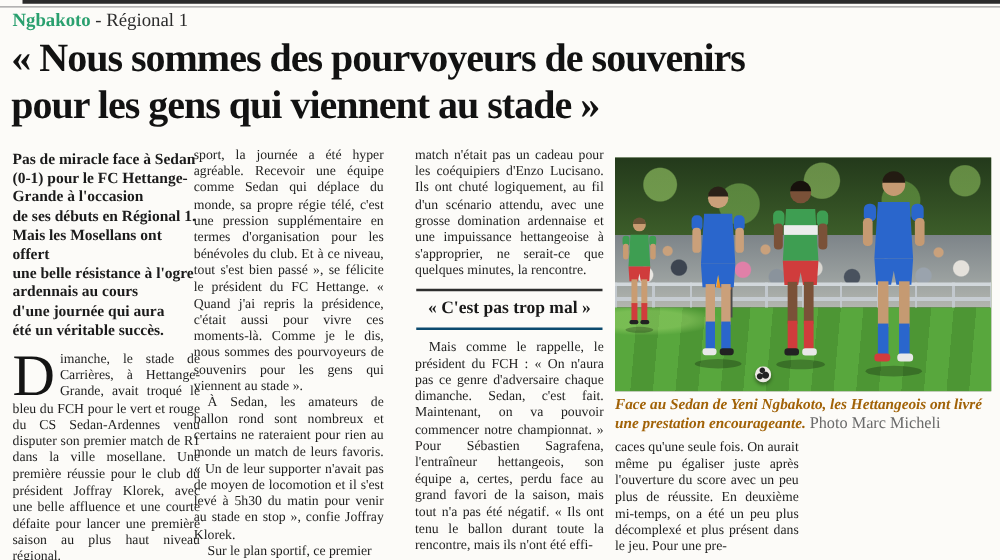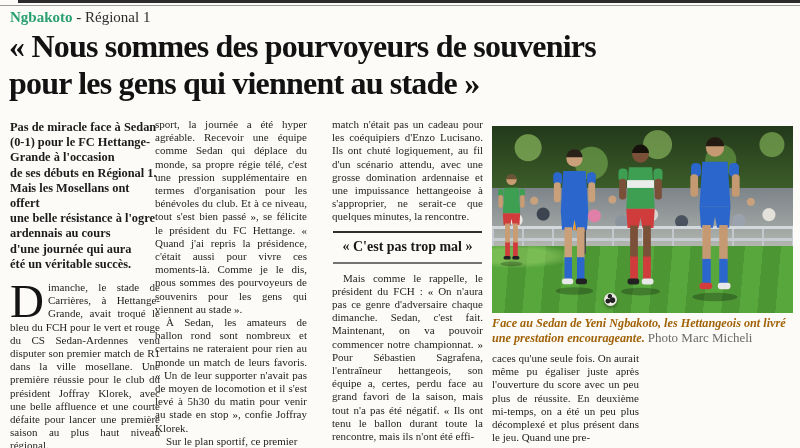--- a/index.html
+++ b/index.html
@@ -29,21 +29,21 @@
     font-size:12.4px;line-height:15.2px;font-weight:bold;color:#1b1b1b;
     white-space:pre-line;margin:2px 0 9px 0;
   }
   .body-text p{font-size:11px;line-height:13.2px;text-align:justify;margin:0;}
   .body-text p.indent{text-indent:11px;}
   .dropcap{
     float:left;font-size:47px;line-height:38px;padding:1px 4px 0 0;color:#141414;
   }
   .pullquote{
     margin:7px 1px 8px 1px;padding:6px 0 7px 0;
-    border-top:2px solid #2e2e2e;border-bottom:2px solid #737373;
+    border-top:2px solid #2e2e2e;border-bottom:2px solid #0c4a6e;
     text-align:center;font-weight:bold;font-size:14px;color:#181818;
   }
   .byline{font-weight:bold;font-size:11px;margin-top:3px;}
   
   .photo{
     position:absolute;left:492px;top:126px;width:301px;height:187px;
     overflow:hidden;background:#31511f;
   }
   .trees{position:absolute;left:0;top:0;width:301px;height:62px;
     background:
@@ -217,17 +217,17 @@
 
   <div class="ball"></div>
 </div>
 
 <div class="caption">
   <span class="cap-bold">Face au Sedan de Yeni Ngbakoto, les Hettangeois ont livré une prestation encourageante.</span>
   <span class="cap-credit">Photo Marc Micheli</span>
 </div>
 
 <div class="col col4 body-text">
-  <p>caces qu'une seule fois. On aurait même pu égaliser juste après l'ouverture du score avec un peu plus de réussite. En deuxième mi-temps, on a été un peu plus décomplexé et plus présent dans le jeu. Quand une pre-</p>
+  <p>caces qu'une seule fois. On aurait même pu égaliser juste après l'ouverture du score avec un peu plus de réussite. En deuxième mi-temps, on a été un peu plus décomplexé et plus présent dans le jeu. Pour une pre-</p>
 </div>
 
 <div class="col col5 body-text">
 </div>
 
 </body></html>

